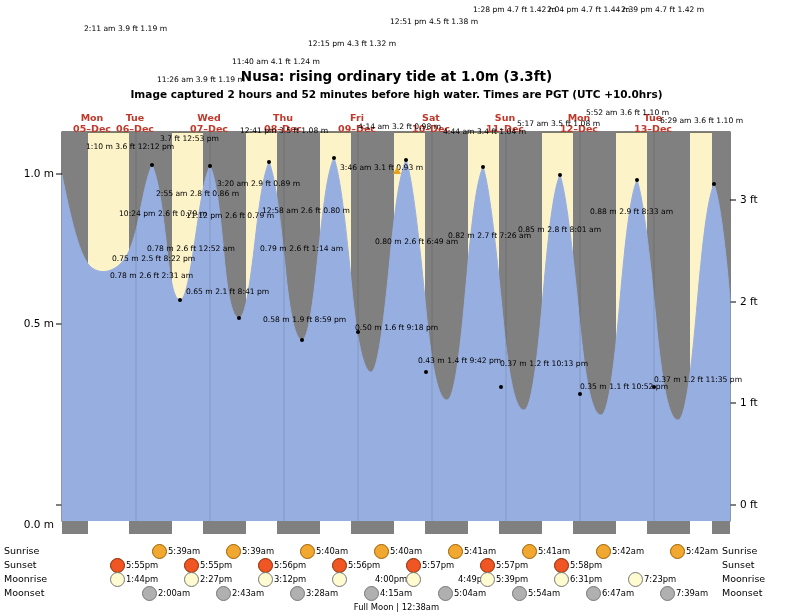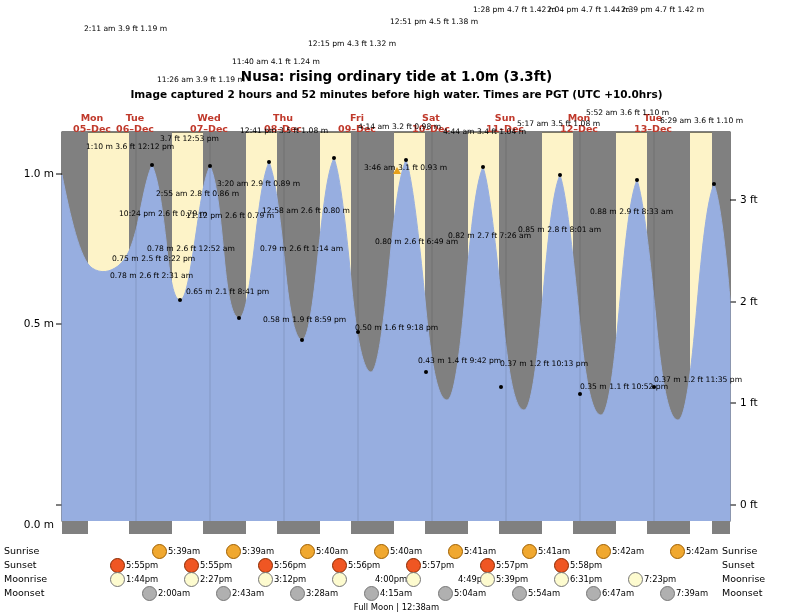--- a/index.html
+++ b/index.html
@@ -240,21 +240,21 @@
 1.08 m</div>
   <div class="annot" style="left:262px;top:207px;">12:58 am
 2.6 ft
 0.80 m</div>
   <div class="annot" style="left:260px;top:245px;">0.79 m
 2.6 ft
 1:14 am</div>
   <div class="annot" style="left:263px;top:316px;">0.58 m
 1.9 ft
 8:59 pm</div>
-  <div class="annot" style="left:340px;top:164px;margin-left:24px;">3:46 am
+  <div class="annot" style="left:340px;top:164px;">3:46 am
 3.1 ft
 0.93 m</div>
   <div class="annot" style="left:390px;top:18px;">12:51 pm
 4.5 ft
 1.38 m</div>
   <div class="annot" style="left:355px;top:324px;">0.50 m
 1.6 ft
 9:18 pm</div>
   <div class="annot" style="left:358px;top:123px;">4:14 am
 3.2 ft

